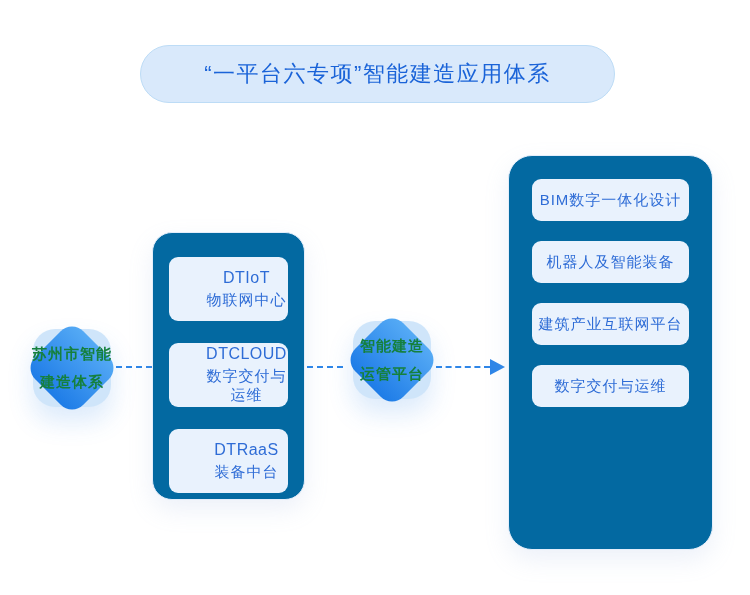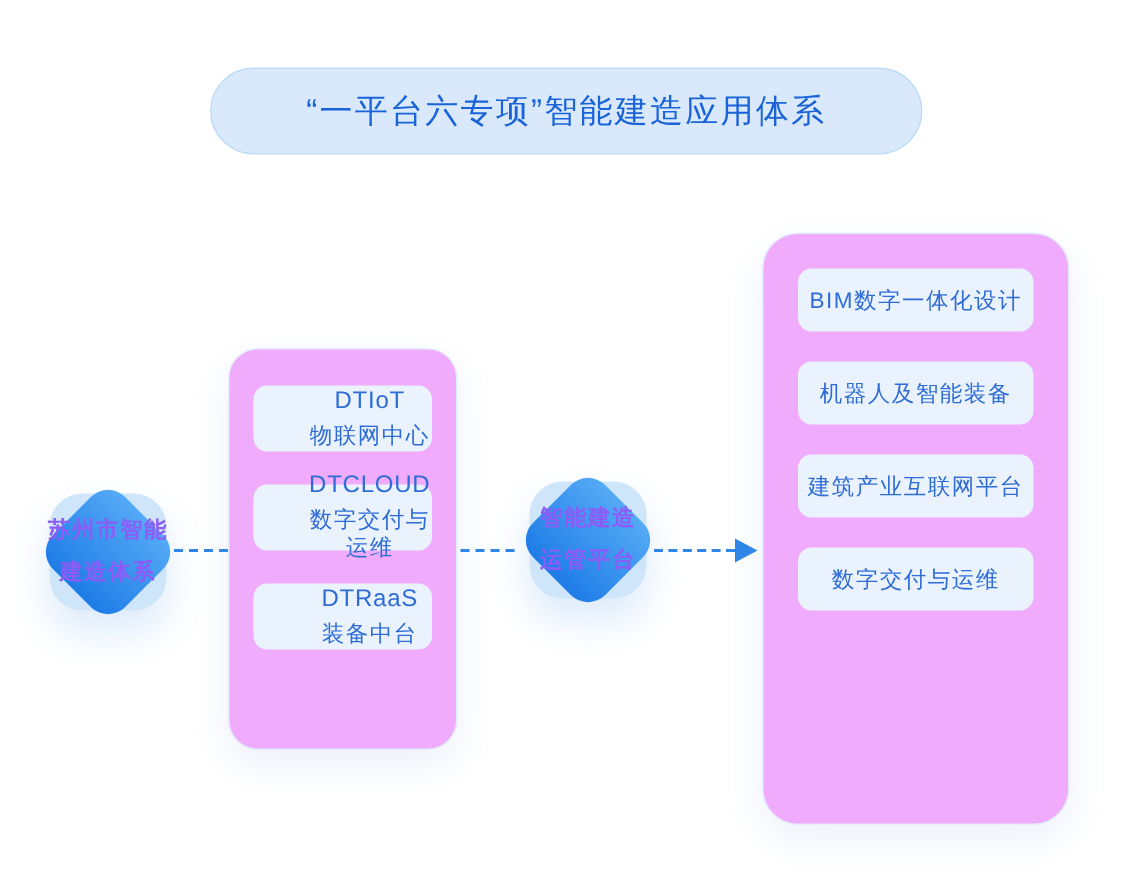--- a/index.html
+++ b/index.html
@@ -42,44 +42,44 @@
     box-shadow:0 14px 26px rgba(70,145,235,.35);
   }
   .node .shape{
     position:absolute;inset:14px;border-radius:16px;
     transform:rotate(45deg);
     background:linear-gradient(180deg,var(--diamond-top),var(--diamond-bottom));
   }
   .node .label{
     position:absolute;inset:0;display:flex;flex-direction:column;
     align-items:center;justify-content:center;
-    color:#8b5cf6;font-size:15px;font-weight:bold;line-height:28px;
+    color:#15803d;font-size:15px;font-weight:bold;line-height:28px;
     text-align:center;letter-spacing:1px;
   }
 
   
   .panel{
-    position:absolute;background:#f0abfc;
+    position:absolute;background:#0369a1;
     border:1px solid var(--panel-border);
     box-shadow:0 10px 24px rgba(140,170,220,.16);
   }
   .panel.mid{
     left:152px;top:232px;width:153px;height:268px;border-radius:20px;
     display:flex;flex-direction:column;gap:22px;padding:24px 16px 20px 16px;
   }
   .panel.right{
     left:508px;top:155px;width:205px;height:395px;border-radius:24px;
     display:flex;flex-direction:column;gap:20px;padding:23px 23px 20px 23px;
   }
   .chip{
     background:var(--box-bg);border-radius:9px;color:var(--box-text);
     display:flex;flex-direction:column;align-items:center;justify-content:center;
     text-align:center;flex:0 0 auto;
   }
-  .panel.mid .chip{height:44px;gap:4px;padding-left:36px;}
+  .panel.mid .chip{height:64px;gap:4px;padding-left:36px;}
   .panel.mid .chip .en{font-size:16px;letter-spacing:.5px;}
   .panel.mid .chip .zh{font-size:15px;letter-spacing:1px;}
   .panel.right .chip{height:42px;font-size:15px;letter-spacing:1px;}
 
   
   .dash{
     position:absolute;height:0;border-top:2px dashed var(--dash);
   }
   .dash.seg1{left:116px;top:366px;width:36px;}
   .dash.seg2{left:307px;top:366px;width:36px;}

